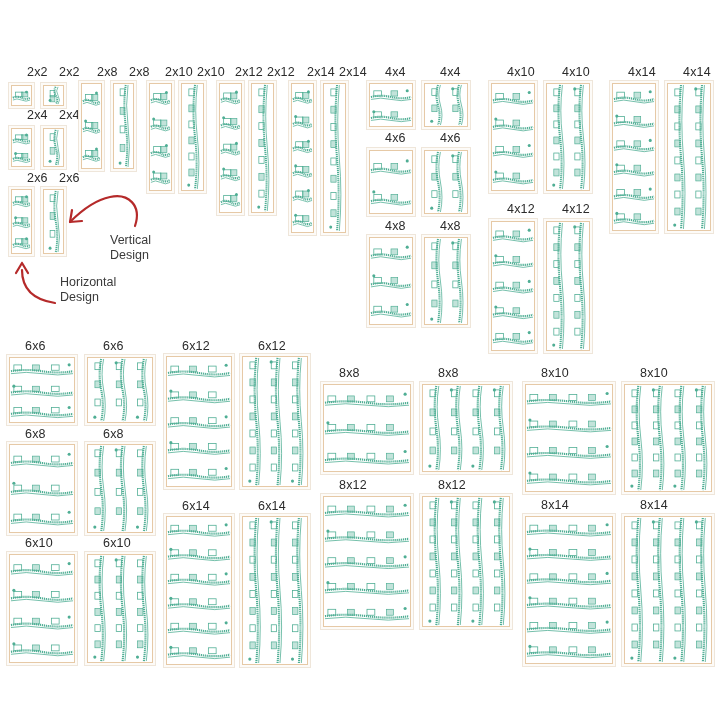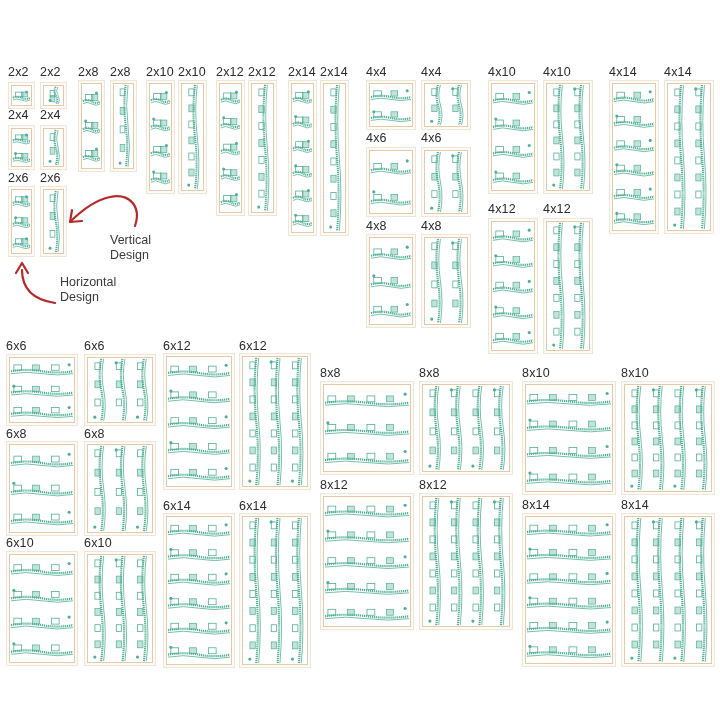--- a/index.html
+++ b/index.html
@@ -1,18 +1,18 @@
 <!DOCTYPE html>
 <html><head>
 <meta charset="utf-8">
 <style>
   html, body { margin:0; padding:0; background:#ffffff; }
   body { width:720px; height:720px; position:relative; overflow:hidden;
          font-family:"Liberation Sans", "DejaVu Sans", sans-serif; }
-  .label { position:absolute; font-size:12.5px; color:#2b2b2b; letter-spacing:0.2px; line-height:1; white-space:nowrap; }
+  .label { position:absolute; font-size:12.5px; color:#2b2b2b; letter-spacing:0.2px; line-height:1; white-space:nowrap;margin-left:19px; }
   .tile { position:absolute; box-sizing:border-box; background:#fdfbf8;
           border:1px solid #efe6da; }
   .tile .inner { position:absolute; left:2px; top:2px; right:2px; bottom:2px;
           border:1px solid #e6c9a6; overflow:hidden; background:#ffffff; }
   .tile svg { position:absolute; left:0; top:0; width:100%; height:100%; }
   .note { position:absolute; font-size:12.5px; color:#3a3a3a; line-height:15px; }
   #arrows { position:absolute; left:0; top:0; width:720px; height:720px; pointer-events:none; }
 </style>
 </head>
 <body>

